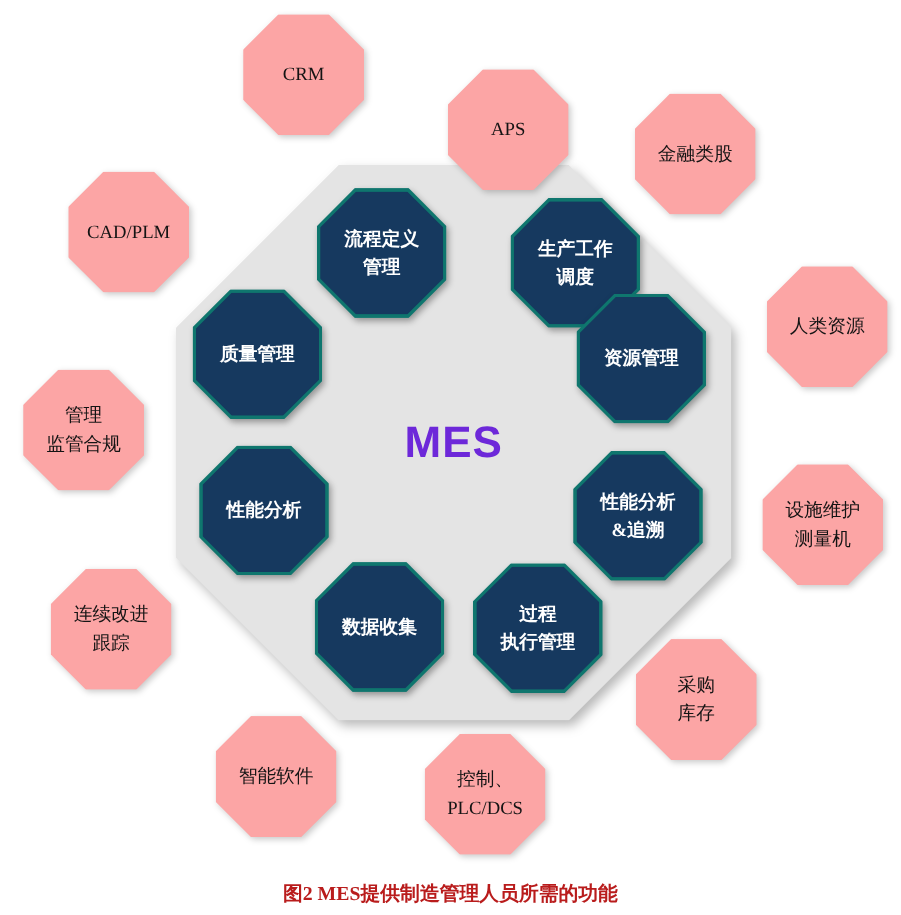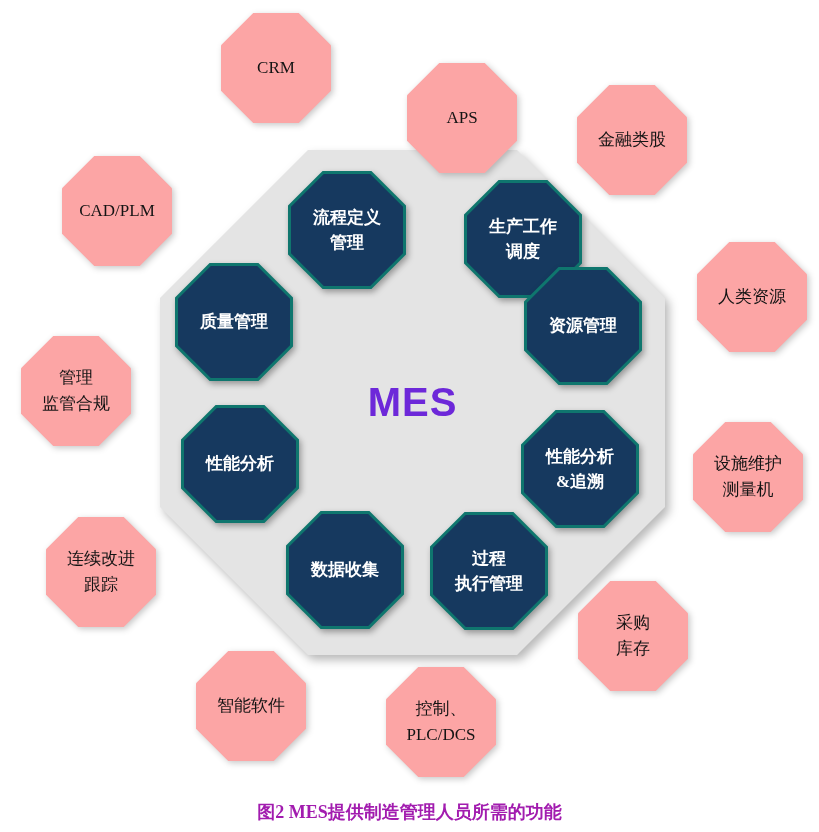--- a/index.html
+++ b/index.html
@@ -36,21 +36,21 @@
     position:relative;z-index:1;color:#ffffff;font-weight:bold;
     font-size:17px;line-height:1.5;white-space:nowrap;
   }
   
   .gray-wrap{width:110px;height:110px;filter:drop-shadow(2px 2px 3px rgba(0,0,0,.22));}
   .gray{background:#fca5a5;}
   .gray .line{color:#141414;font-size:17px;line-height:1.55;white-space:nowrap;}
   
   .caption{
     position:absolute;left:0;right:0;top:800px;text-align:center;
-    font-weight:bold;font-size:18px;color:#a21caf;
+    font-weight:bold;font-size:18px;color:#b91c1c;
   }
 </style>
 </head>
 <body>
 
 <div class="stage">
 
   <div class="wrap hub-wrap">
     <div class="oct hub">
       <span class="center-label">MES</span>

